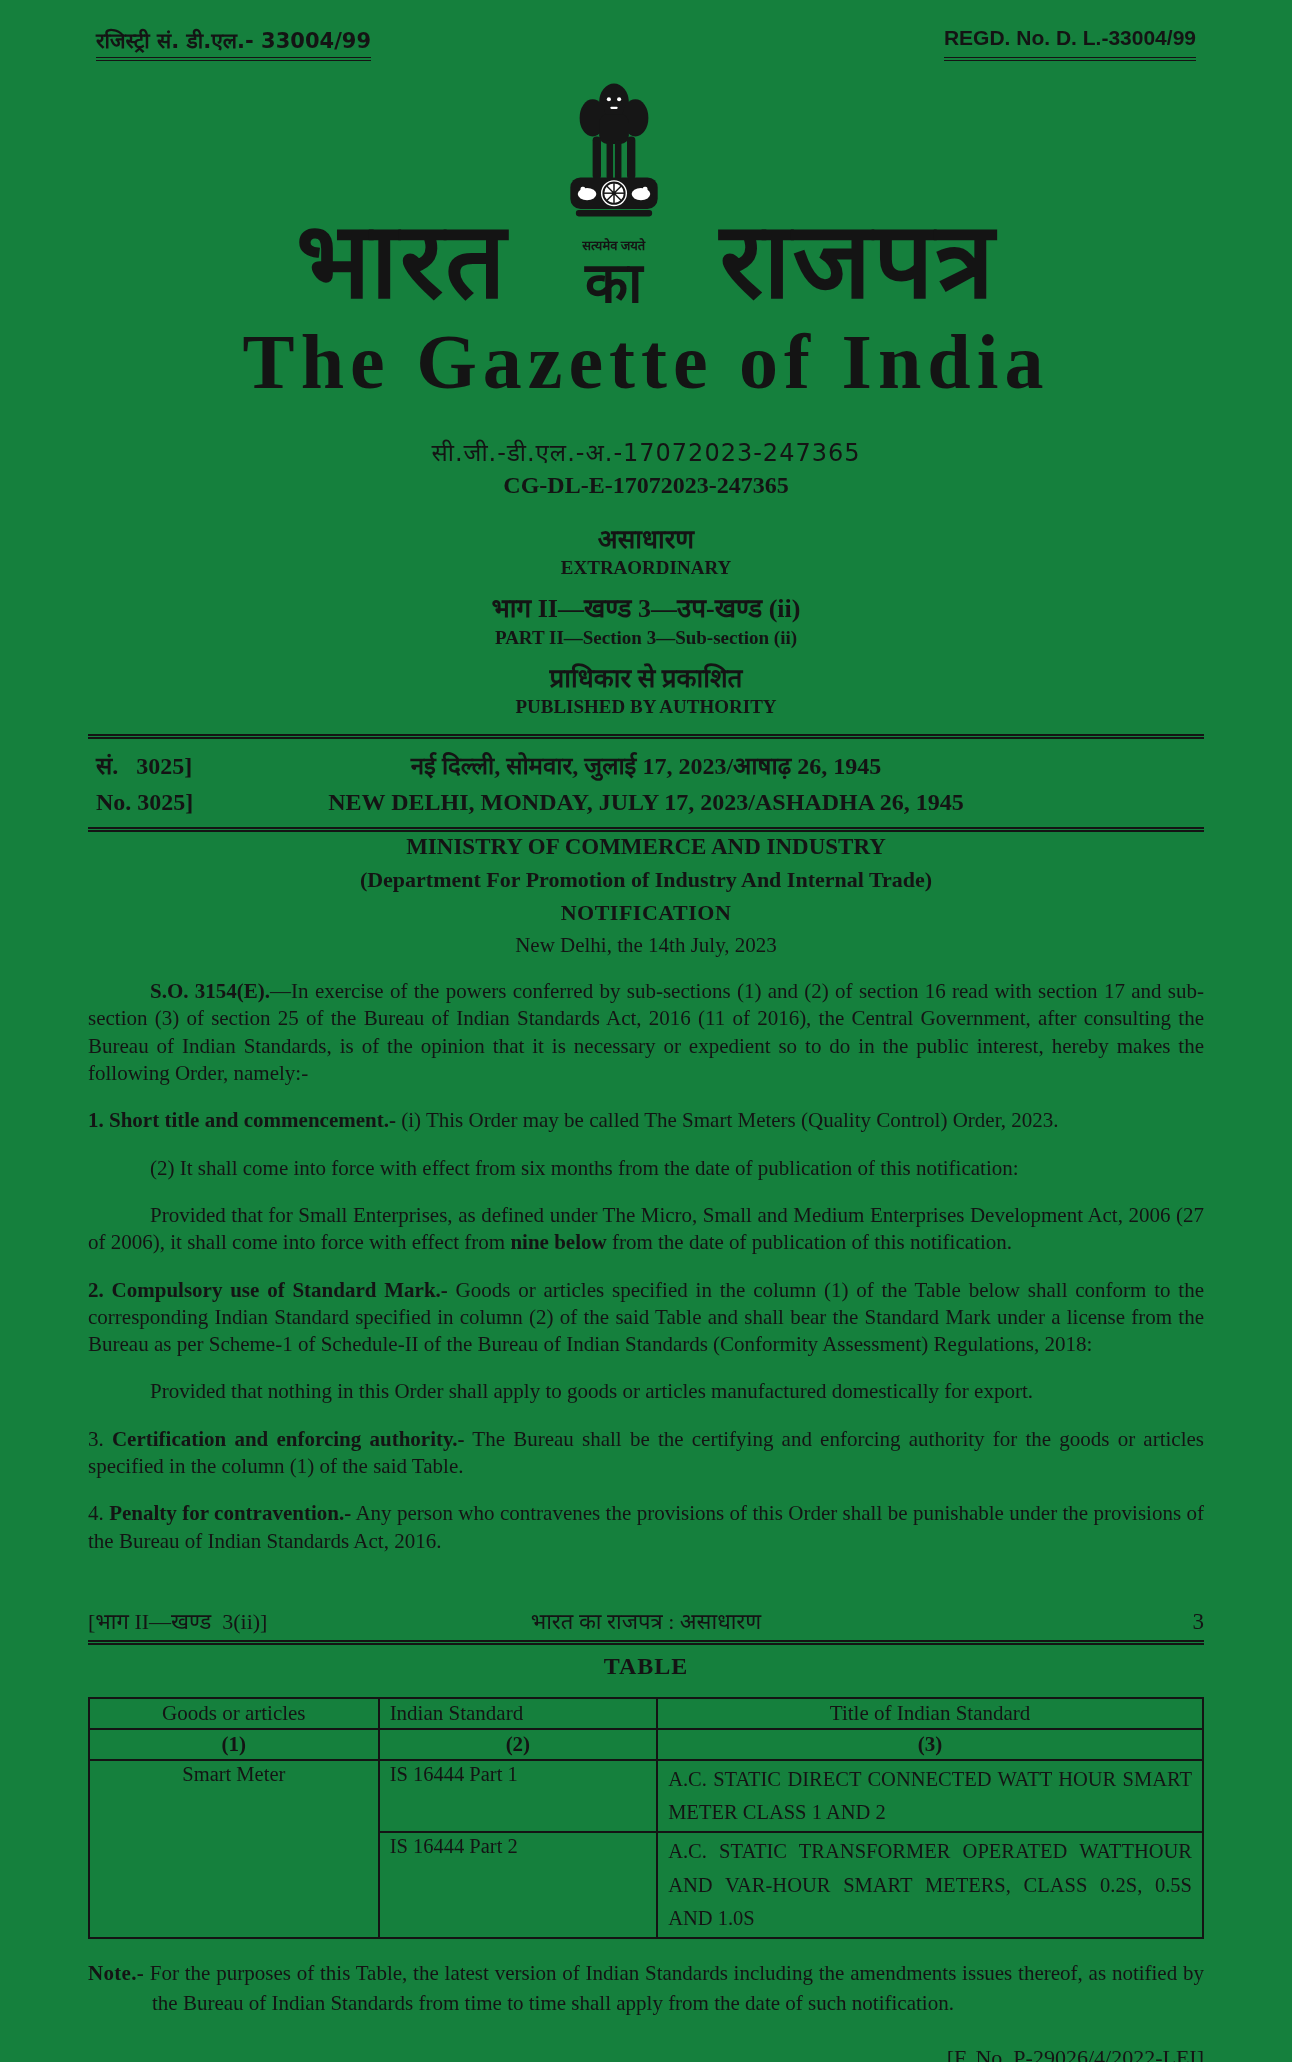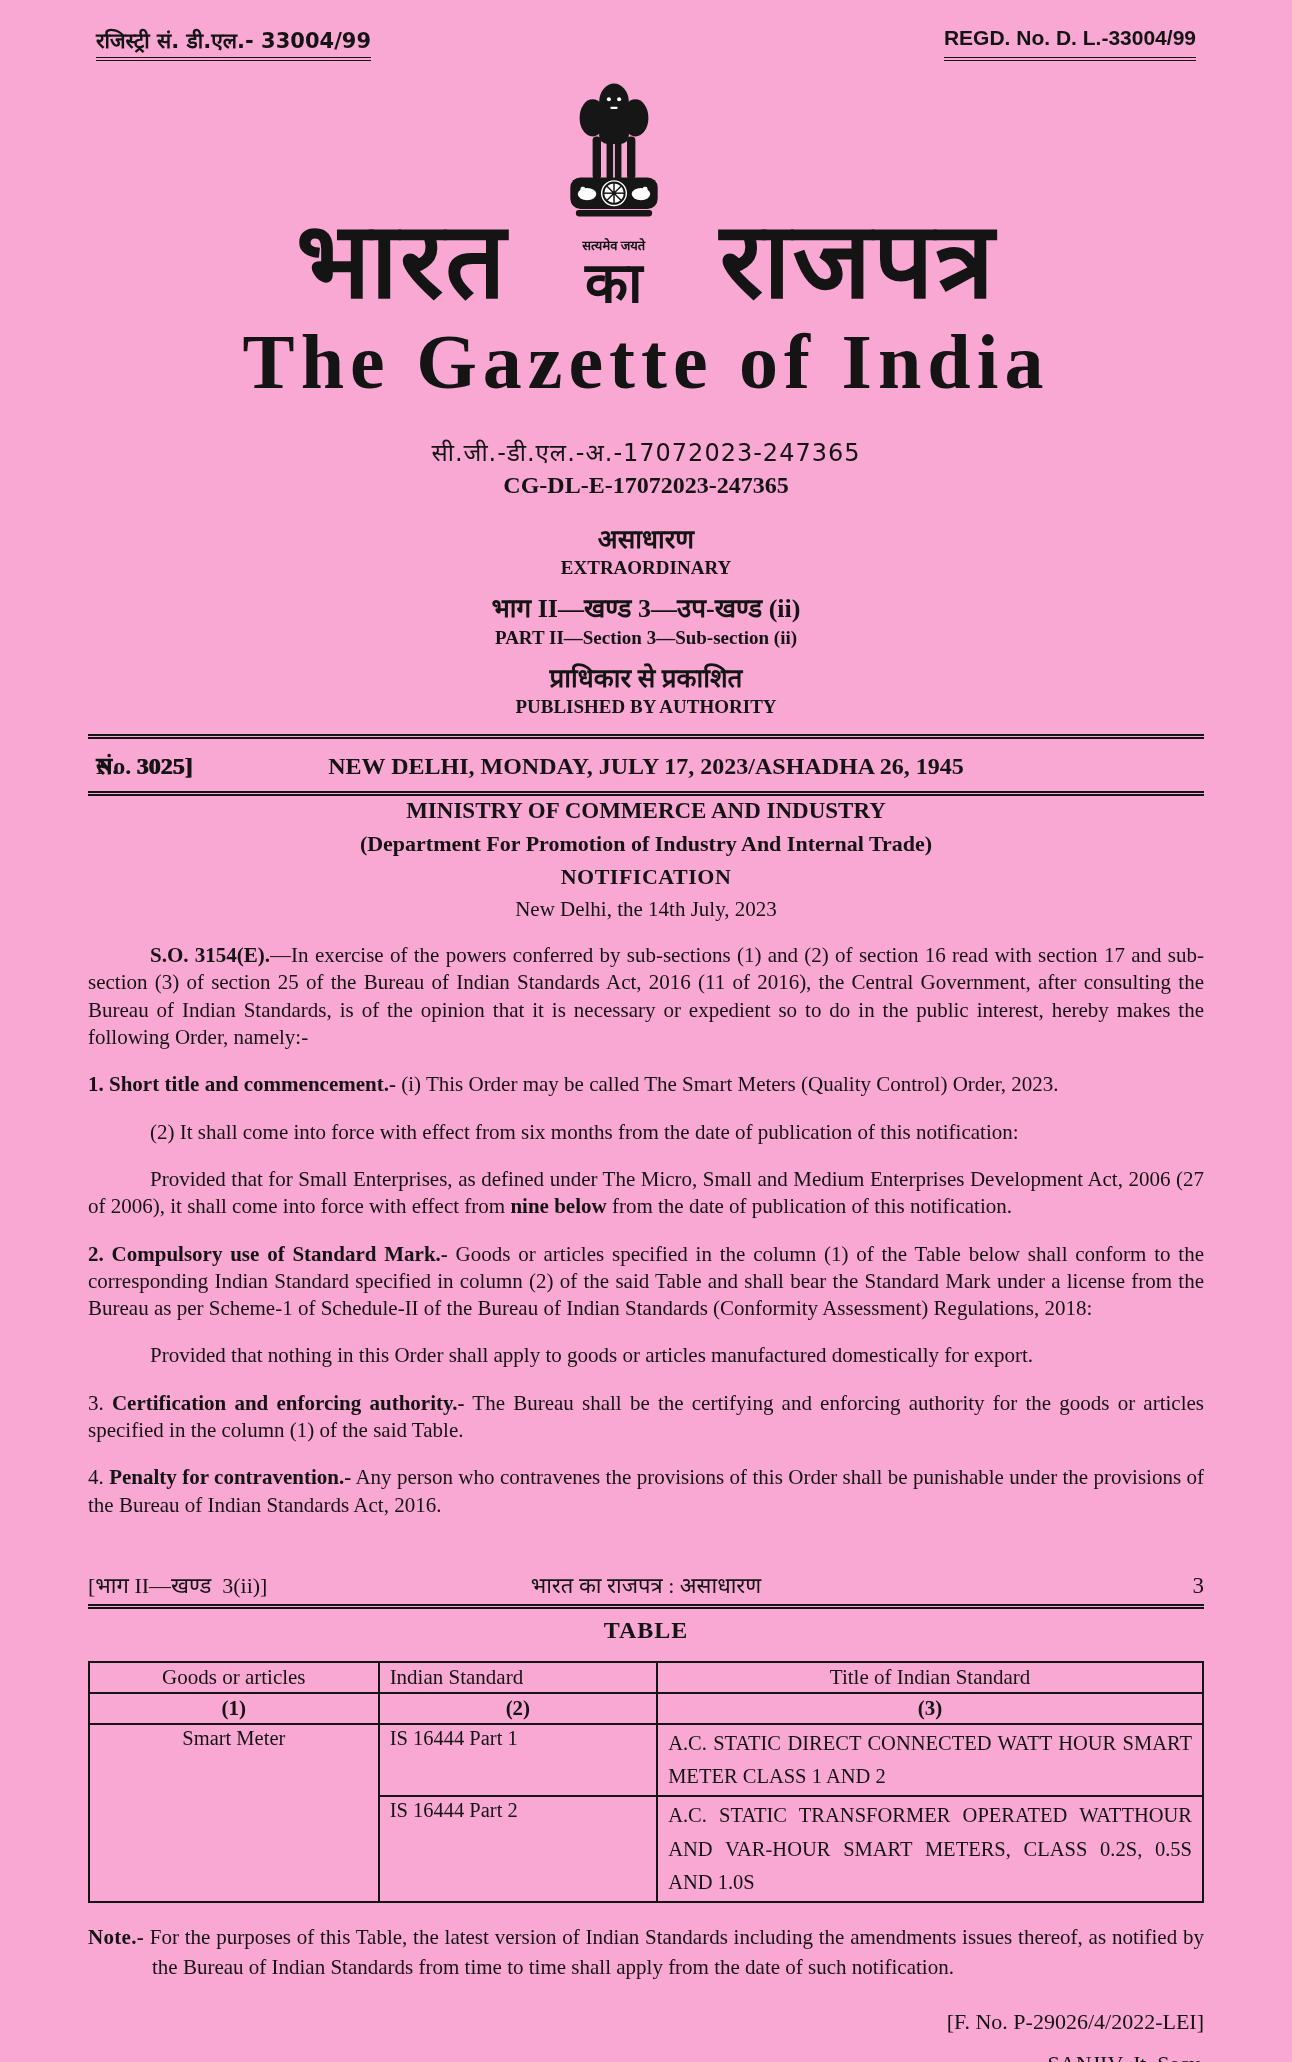--- a/index.html
+++ b/index.html
@@ -1,18 +1,18 @@
 <!DOCTYPE html>
 <html><head>
 <meta charset="utf-8">
 <style>
   * { margin:0; padding:0; box-sizing:border-box; }
   html,body { background:#e8e8e8; }
   .page {
-    width:1292px; height:2062px; margin:0 auto; background:#f9a8d4; color:#141414;
+    width:1292px; height:2062px; margin:0 auto; background:#15803d; color:#141414;
     font-family:"Liberation Serif", serif; position:relative; overflow:hidden;
   }
   
   .regd-row { display:flex; justify-content:space-between; padding:26px 96px 0 96px; }
   .regd-left {
     font-family:"DejaVu Sans", sans-serif; font-weight:bold; font-size:21px;
     border-bottom:4px double #141414; padding-bottom:3px;
   }
   .regd-right {
     font-family:"Liberation Sans", sans-serif; font-weight:bold; font-size:21px;
@@ -155,20 +155,21 @@
     </div>
     <div class="ed-group">
       <div class="ed-hi">प्राधिकार से प्रकाशित</div>
       <div class="ed-en">PUBLISHED BY AUTHORITY</div>
     </div>
   </div>
 
   <div class="issue-bar">
     <div class="issue-row">
       <span class="issue-no">सं.&nbsp;&nbsp;&nbsp;3025]</span>
+      <span>नई दिल्ली, सोमवार, जुलाई 17, 2023/आषाढ़ 26, 1945</span>
     </div>
     <div class="issue-row">
       <span class="issue-no">No. 3025]</span>
       <span>NEW DELHI, MONDAY, JULY 17, 2023/ASHADHA 26, 1945</span>
     </div>
   </div>
 
   <div class="ministry">
     <div class="min-l1">MINISTRY OF COMMERCE AND INDUSTRY</div>
     <div class="min-l2">(Department For Promotion of Industry And Internal Trade)</div>

